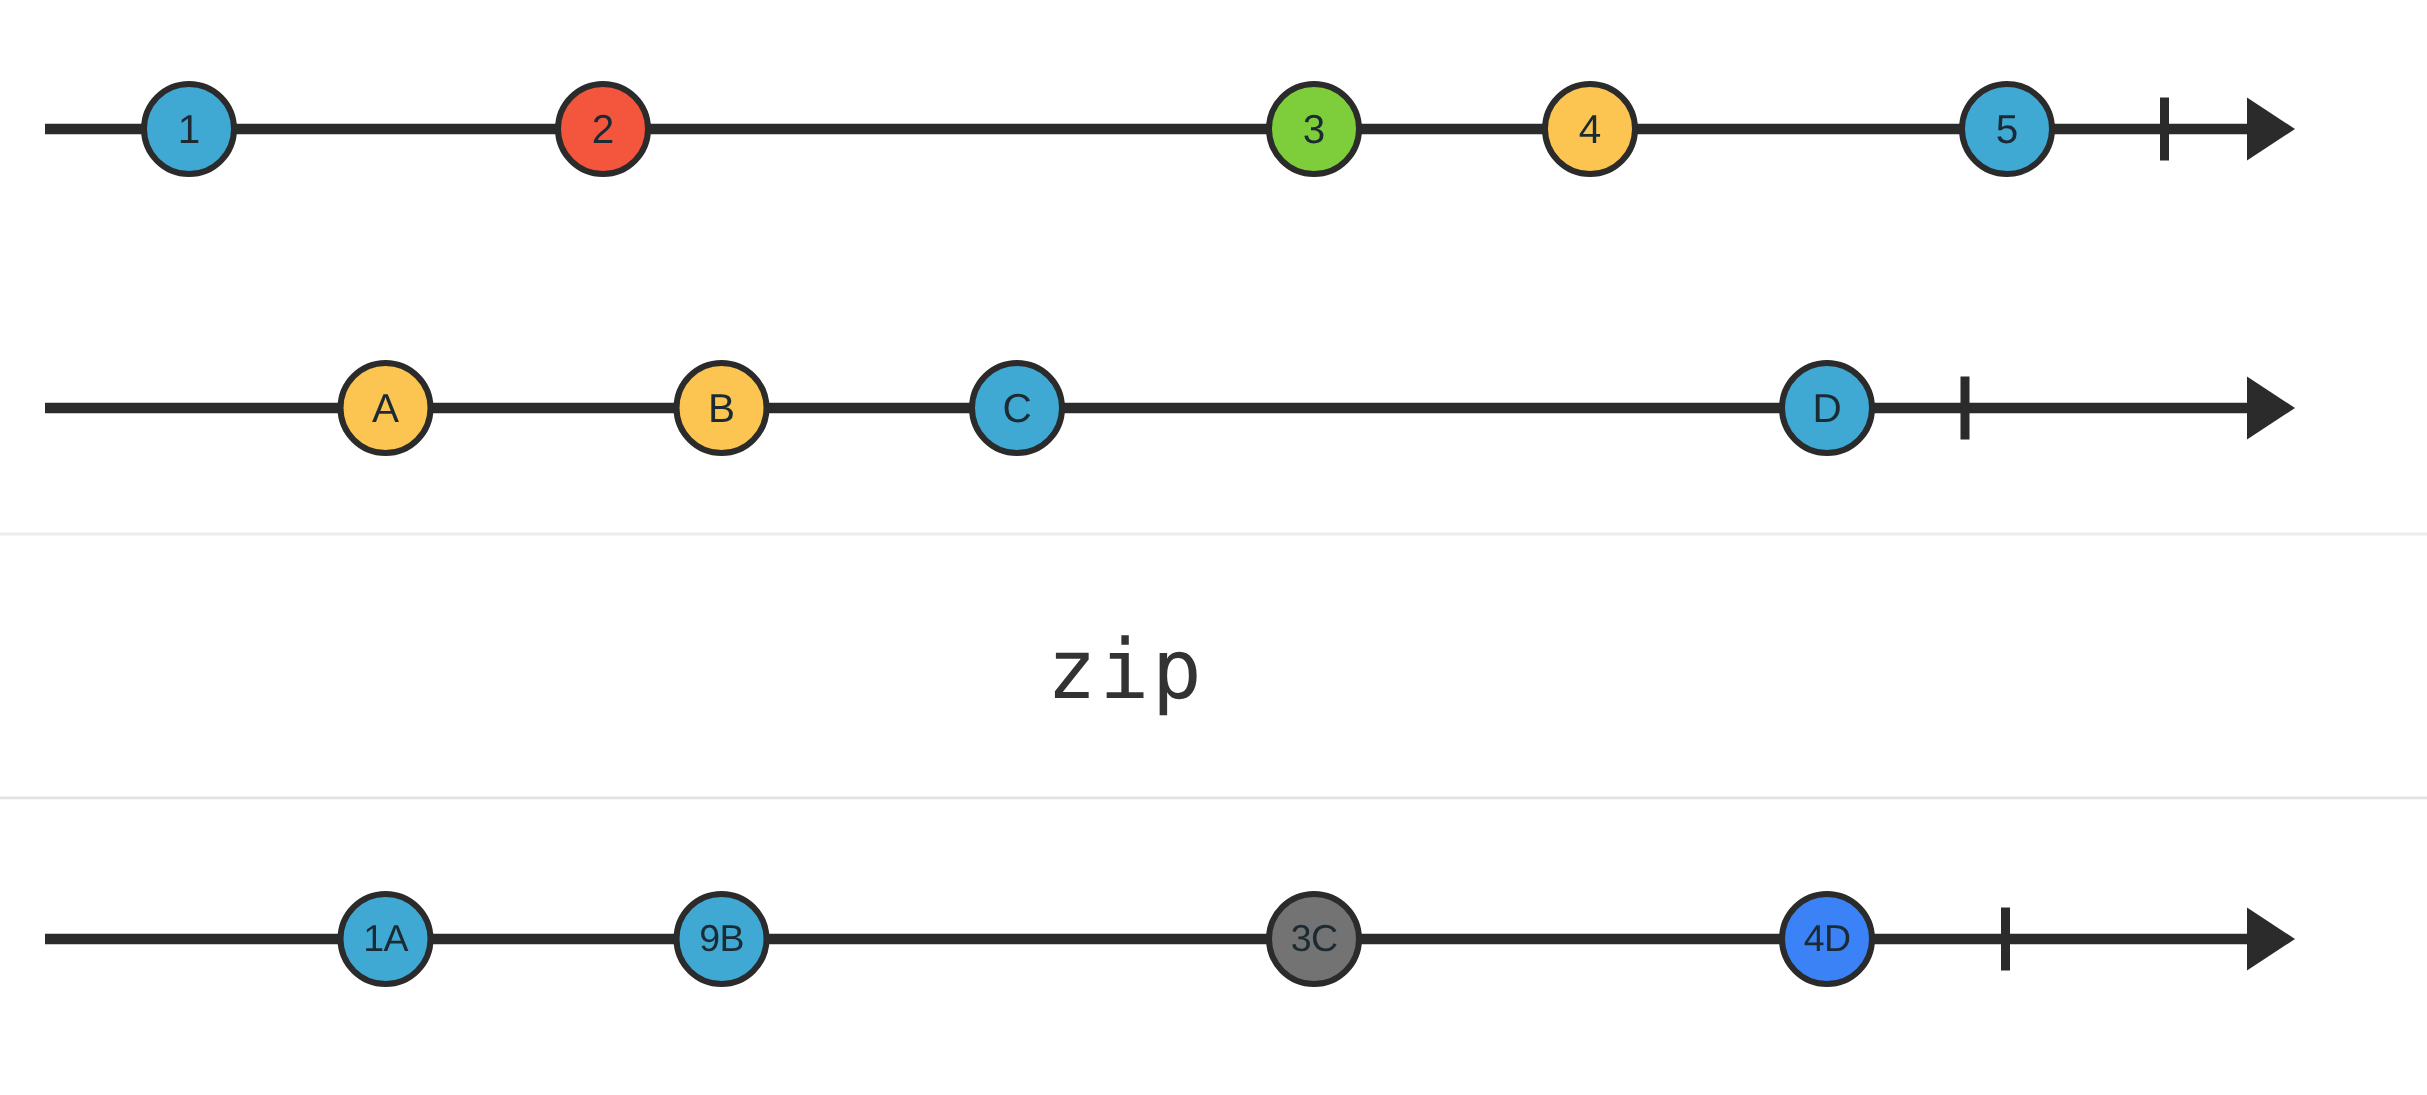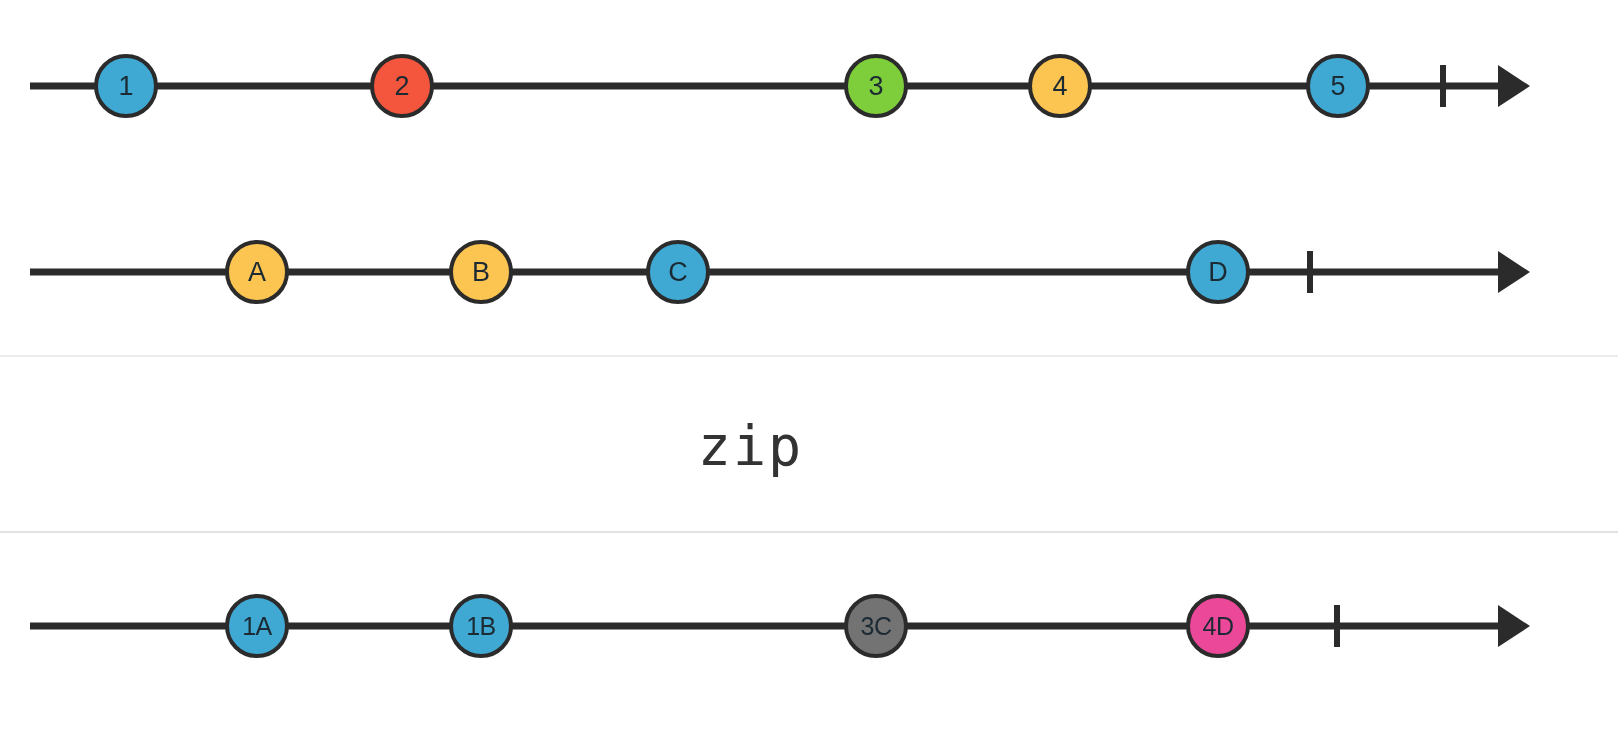--- a/index.html
+++ b/index.html
@@ -136,19 +136,19 @@
   </div>
 
   <div class="band band-output">
     <div class="timeline" id="stream-2" style="top:38px;">
         <svg width="1618" height="110">
           <line x1="30" y1="55" x2="1504" y2="55" stroke="#2b2b2b" stroke-width="7"></line>
           <polygon points="1498,34 1530,55 1498,76" fill="#2b2b2b"></polygon>
           <line x1="1337" y1="34" x2="1337" y2="76" stroke="#2b2b2b" stroke-width="6"></line>
         </svg>
         <div class="marble narrow" style="left: 257px; top: 55px; background: rgb(63, 169, 212); border-color: rgb(43, 43, 43); color: rgb(27, 42, 51);">1A</div>
-        <div class="marble narrow" style="left: 481px; top: 55px; background: rgb(63, 169, 212); border-color: rgb(43, 43, 43); color: rgb(27, 42, 51);">1B</div>
+        <div class="marble narrow" style="left: 481px; top: 55px; background: rgb(63, 169, 212); border-color: rgb(43, 43, 43); color: rgb(27, 42, 51);">9B</div>
         <div class="marble narrow" style="left: 876px; top: 55px; background: #737373; border-color: rgb(43, 43, 43); color: rgb(27, 42, 51);">3C</div>
-        <div class="marble narrow" style="left: 1218px; top: 55px; background: #ec4899; border-color: rgb(43, 43, 43); color: rgb(27, 42, 51);">4D</div>
+        <div class="marble narrow" style="left: 1218px; top: 55px; background: #3b82f6; border-color: rgb(43, 43, 43); color: rgb(27, 42, 51);">4D</div>
       </div>
   </div>
 
 </div>
 
 </body></html>

